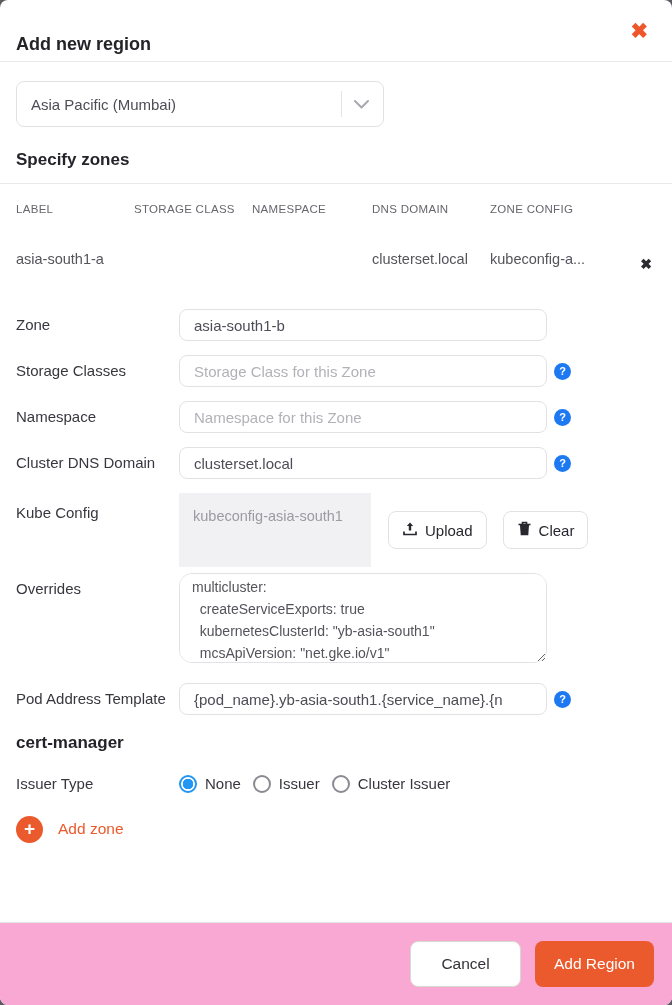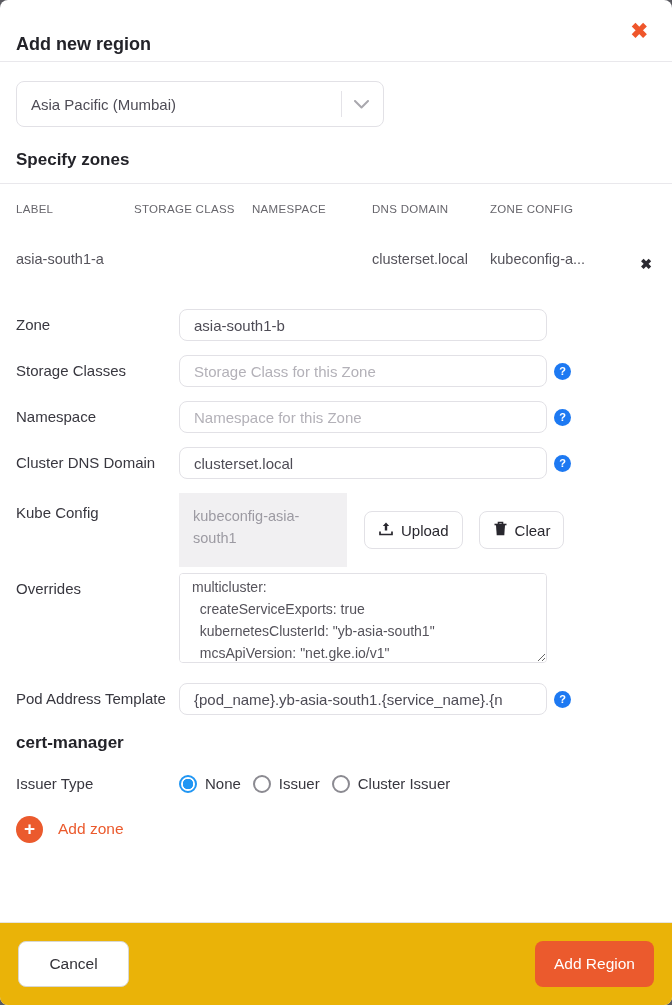--- a/index.html
+++ b/index.html
@@ -90,40 +90,40 @@
     background:none; border:none; cursor:pointer;
     color:#2b2a31; font-size:14px; font-weight:bold; line-height:1;
     justify-self:end; padding:2px 4px; margin-top:10px;
   }
 
   
   .zone-form { margin-top:36px; }
   .zone-form .form-row + .form-row { margin-top:14px; }
 
   .kubeconfig-box {
-    width:168px; min-height:74px;
+    width:192px; min-height:74px;
     background:#f1f0f2; border-radius:0;
     padding:12px 14px;
     font-size:14.5px; color:#9c9aa2; line-height:1.55;
     word-break:break-word;
   }
   .kube-buttons { display:flex; align-items:center; margin-left:17px; gap:16px; margin-top:18px; }
   .ghost-btn {
     display:inline-flex; align-items:center; gap:7px;
     background:#fff; border:1px solid #e2e1e6; border-radius:8px;
     height:38px; padding:0 13px;
     font-family:"Liberation Sans", sans-serif;
     font-size:15px; color:#28272e; cursor:pointer;
   }
   .ghost-btn svg { flex:0 0 auto; }
 
   .overrides-row { margin-top:6px !important; }
   .overrides-area {
     width:368px; height:90px;
-    border:1px solid #e2e1e6; border-radius:4px;
+    border:1px solid #e2e1e6; border-radius:13px;
     font-family:"Liberation Sans", sans-serif;
     font-size:14px; color:#55535b; line-height:1.58;
     padding:2px 12px; resize:both; outline:none;
   }
   .overrides-label { padding-top:6px; }
 
   .pod-row { margin-top:16px !important; }
   .pod-input { text-overflow:clip; white-space:nowrap; overflow:hidden; }
 
   
@@ -148,22 +148,22 @@
     width:27px; height:27px; border-radius:50%;
     background:#eb5a2d; color:#fff;
     display:inline-flex; align-items:center; justify-content:center;
     font-size:19px; font-weight:bold; line-height:1; padding-bottom:2px;
   }
   .add-zone-label { font-size:15.5px; color:#eb5a2d; }
 
   
   .modal-footer {
     flex:0 0 83px; height:83px;
-    background:#eab308; border-top:1px solid #e6e5e1;
-    display:flex; align-items:center; justify-content:space-between;
+    background:#f9a8d4; border-top:1px solid #e6e5e1;
+    display:flex; align-items:center; justify-content:flex-end;
     gap:14px; padding:0 18px;
   }
   .cancel-btn {
     min-width:111px; height:46px;
     background:#fff; border:1px solid #d8d7d2; border-radius:8px;
     font-family:"Liberation Sans", sans-serif;
     font-size:15.5px; color:#333238; cursor:pointer;
   }
   .submit-btn {
     min-width:119px; height:46px;

